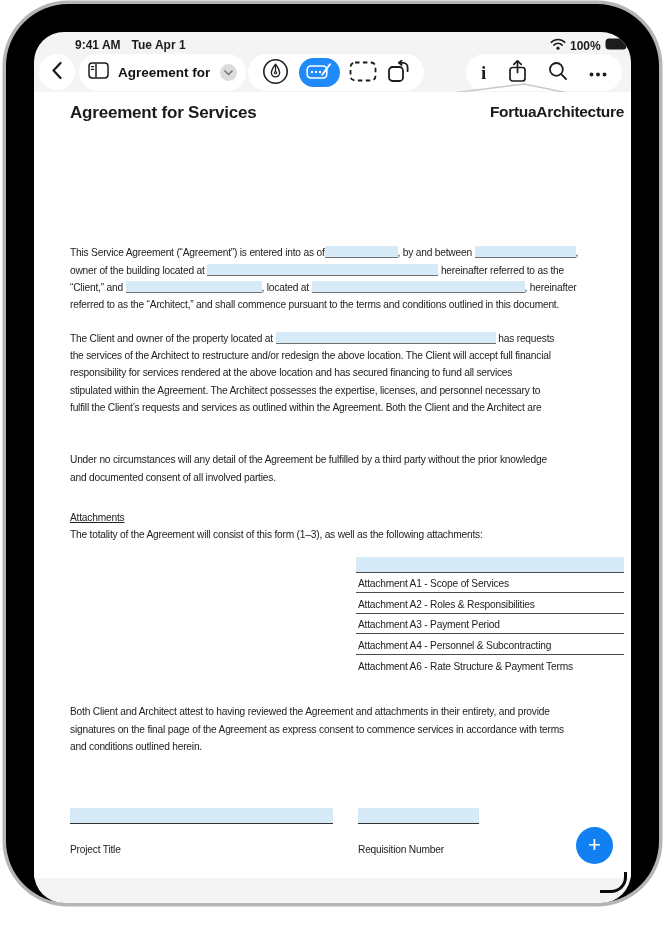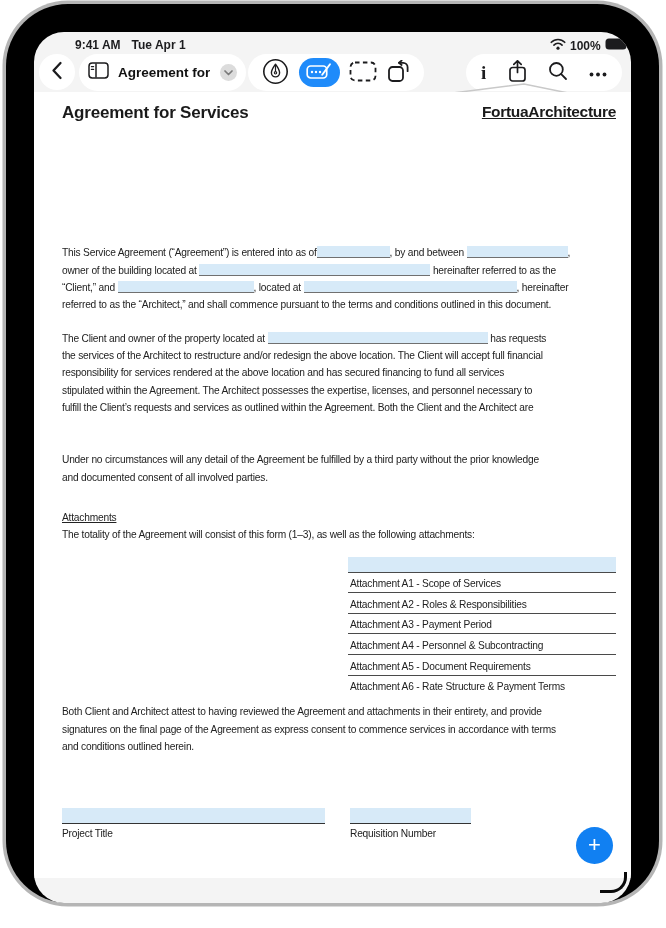--- a/index.html
+++ b/index.html
@@ -31,25 +31,25 @@
          display:flex;align-items:center;justify-content:center;}
   .tools-pill{left:214px;width:176px;justify-content:space-evenly;padding:0 4px;box-sizing:border-box;}
   .actions-pill{left:432px;width:156px;justify-content:space-between;padding:0 15px;box-sizing:border-box;}
   .tool-btn{border:none;background:transparent;padding:0;display:flex;align-items:center;
             justify-content:center;cursor:pointer;}
   .tool-btn.active{width:41px;height:29px;border-radius:15px;background:var(--accent,#1e8bfa);}
   .info-glyph{font-family:"Liberation Serif",serif;font-size:19px;font-weight:600;color:#1c1c1e;line-height:1;}
 
   
   .page{position:absolute;left:0;top:60px;width:597px;height:786px;background:#ffffff;}
-  .content{position:absolute;left:28px;top:0;width:554px;height:100%;}
+  .content{position:absolute;left:36px;top:0;width:554px;height:100%;}
   .doc-heading{position:absolute;left:0;top:11px;margin:0;font-size:17px;font-weight:700;
                letter-spacing:-0.2px;color:#1a1a1a;}
   .logo{position:absolute;right:0;top:11px;width:170px;text-align:right;}
-  .logo-text{font-size:15.5px;font-weight:700;letter-spacing:-0.3px;color:#1a1a1a;text-decoration:underline;}
+  .logo-text{font-size:15.5px;font-weight:700;letter-spacing:-0.3px;color:#1a1a1a;}
   .roof{position:absolute;left:387px;top:50px;}
 
   .para{position:absolute;left:0;font-size:10.2px;letter-spacing:-0.2px;color:#222;}
   .para .line{height:17.6px;white-space:nowrap;}
   .p0{top:154px;} .p1{top:240px;} .p2{top:362px;} .p3{top:614px;}
   .ffield{display:inline-block;height:12px;background:var(--field,#d7eaf8);
           border-bottom:1px solid #707070;vertical-align:-2px;box-sizing:border-box;}
 
   .att-heading{position:absolute;left:0;top:420px;font-size:10.2px;color:#222;
                text-decoration:underline;letter-spacing:-0.2px;}
@@ -60,21 +60,21 @@
   .att-row:last-child{border-bottom:none;}
   .att-row .att-label{position:absolute;left:2px;bottom:3px;white-space:nowrap;}
   .att-row .row-field{position:absolute;left:0;right:0;bottom:0;height:15px;background:var(--field,#d7eaf8);}
 
   .footer{position:absolute;left:0;top:716px;width:554px;height:50px;}
   .f-field{position:absolute;top:0;}
   .f-field:nth-child(1){left:0;}
   .f-field:nth-child(2){left:288px;}
   .f-field:nth-child(3){left:433px;}
   .f-blue{height:15px;background:var(--field,#d7eaf8);border-bottom:1.5px solid #333;}
-  .f-label{margin-top:4px;font-size:10.2px;letter-spacing:-0.2px;color:#222;white-space:nowrap;}
+  .f-label{margin-top:20px;font-size:10.2px;letter-spacing:-0.2px;color:#222;white-space:nowrap;}
 
   .fab{position:absolute;left:542px;top:735px;width:37px;height:37px;border-radius:50%;border:none;
        background:var(--fab,#1180f2);color:#fff;font-size:22px;font-weight:400;line-height:1;
        display:flex;align-items:center;justify-content:center;cursor:pointer;padding:0 0 2px 0;}
 
   .corner-arc{position:absolute;left:566px;top:840px;width:24px;height:18px;
               border-right:3px solid #0a0a0a;border-bottom:3px solid #0a0a0a;
               border-bottom-right-radius:16px;}
 </style>
 </head>
@@ -249,23 +249,20 @@
               <div class="att-row">
                 <span class="att-label">Attachment A2 - Roles &amp; Responsibilities</span>
               </div>
               <div class="att-row">
                 <span class="att-label">Attachment A3 - Payment Period</span>
               </div>
               <div class="att-row">
                 <span class="att-label">Attachment A4 - Personnel &amp; Subcontracting</span>
               </div>
               <div class="att-row">
-                <span class="att-label">Attachment A5 - Document Requirements</span>
-              </div>
-              <div class="att-row">
                 <span class="att-label">Attachment A6 - Rate Structure &amp; Payment Terms</span>
               </div>
             </div>
 
           <div class="para p3">
               <div class="line"><span>Both Client and Architect attest to having reviewed the Agreement and attachments in their entirety, and provide</span></div>
               <div class="line"><span>signatures on the final page of the Agreement as express consent to commence services in accordance with terms</span></div>
               <div class="line"><span>and conditions outlined herein.</span></div>
             </div>
 

